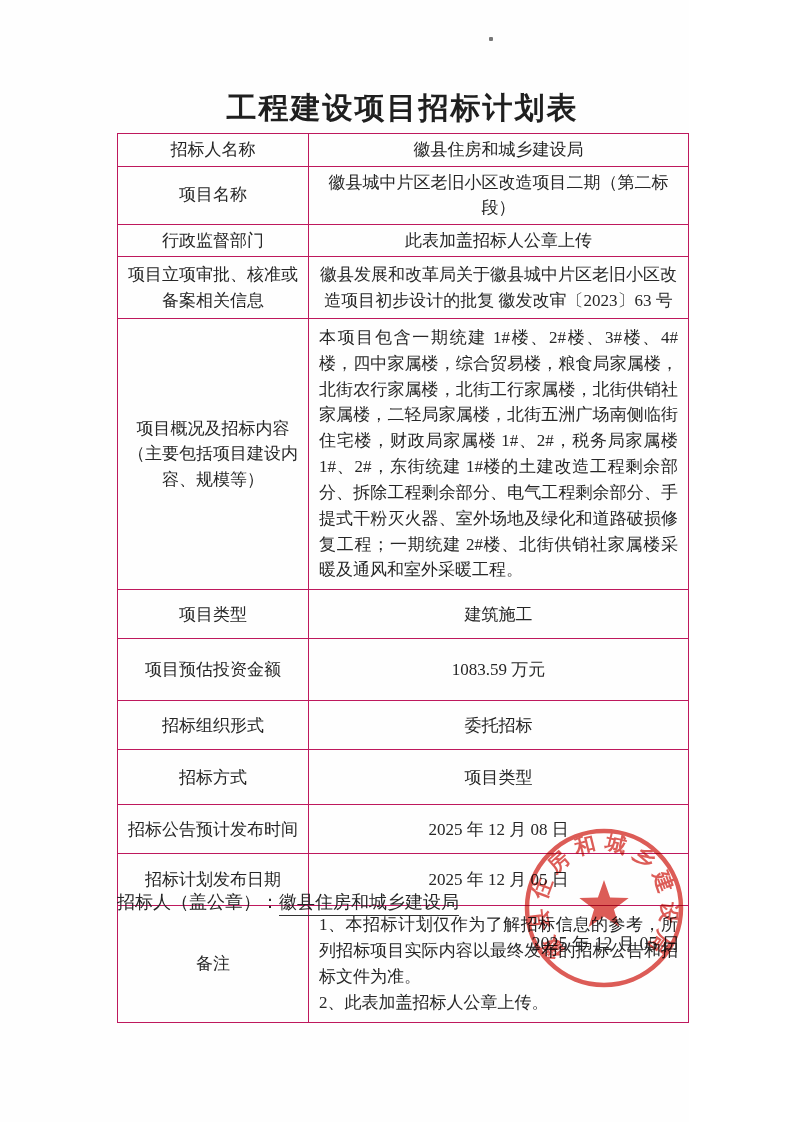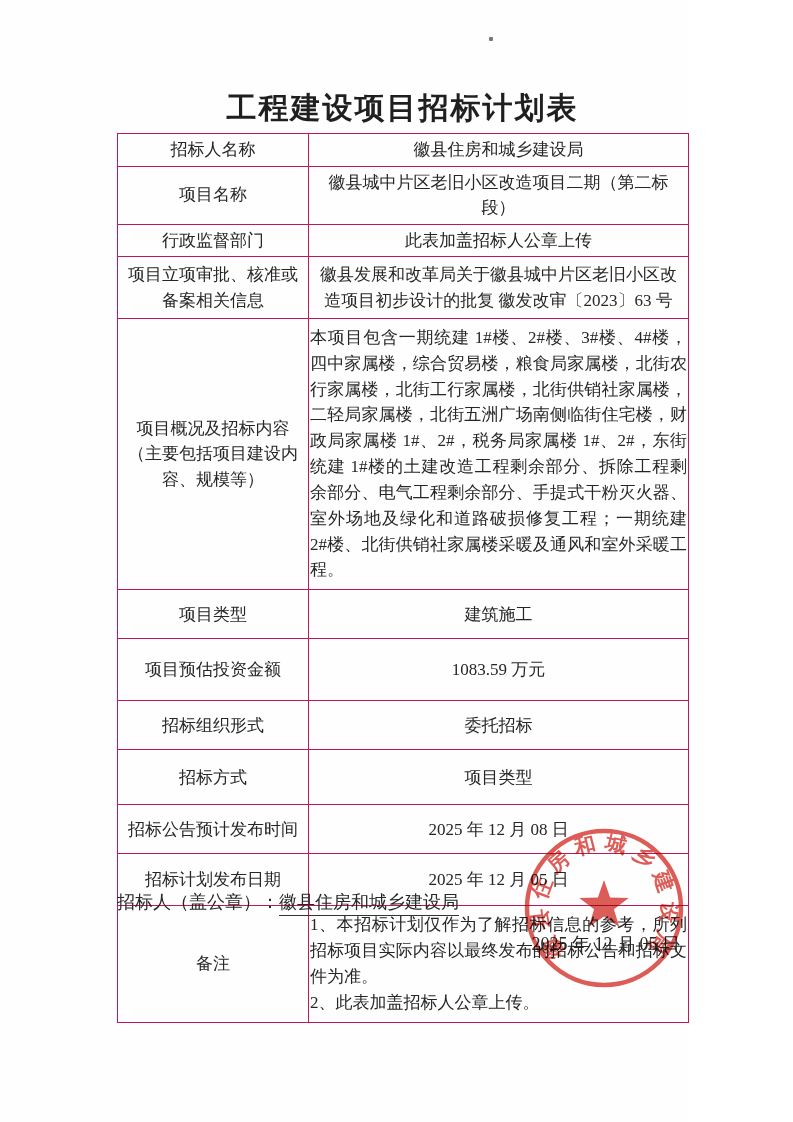--- a/index.html
+++ b/index.html
@@ -51,21 +51,21 @@
     width: 191px;
     text-align: center;
   }
   td.val {
     width: 380px;
     text-align: center;
   }
   td.val.left {
     text-align: justify;
     text-justify: inter-ideograph;
-    padding: 6px 1px;
+    padding: 6px 10px;
     line-height: 1.52;
   }
   tr.r0, tr.r1, tr.r2 { height: 31px; }
   tr.r3  { height: 62px; }
   tr.r4  { height: 175px; }
   tr.r5  { height: 49px; }
   tr.r6  { height: 62px; }
   tr.r7  { height: 49px; }
   tr.r8  { height: 55px; }
   tr.r9  { height: 49px; }

